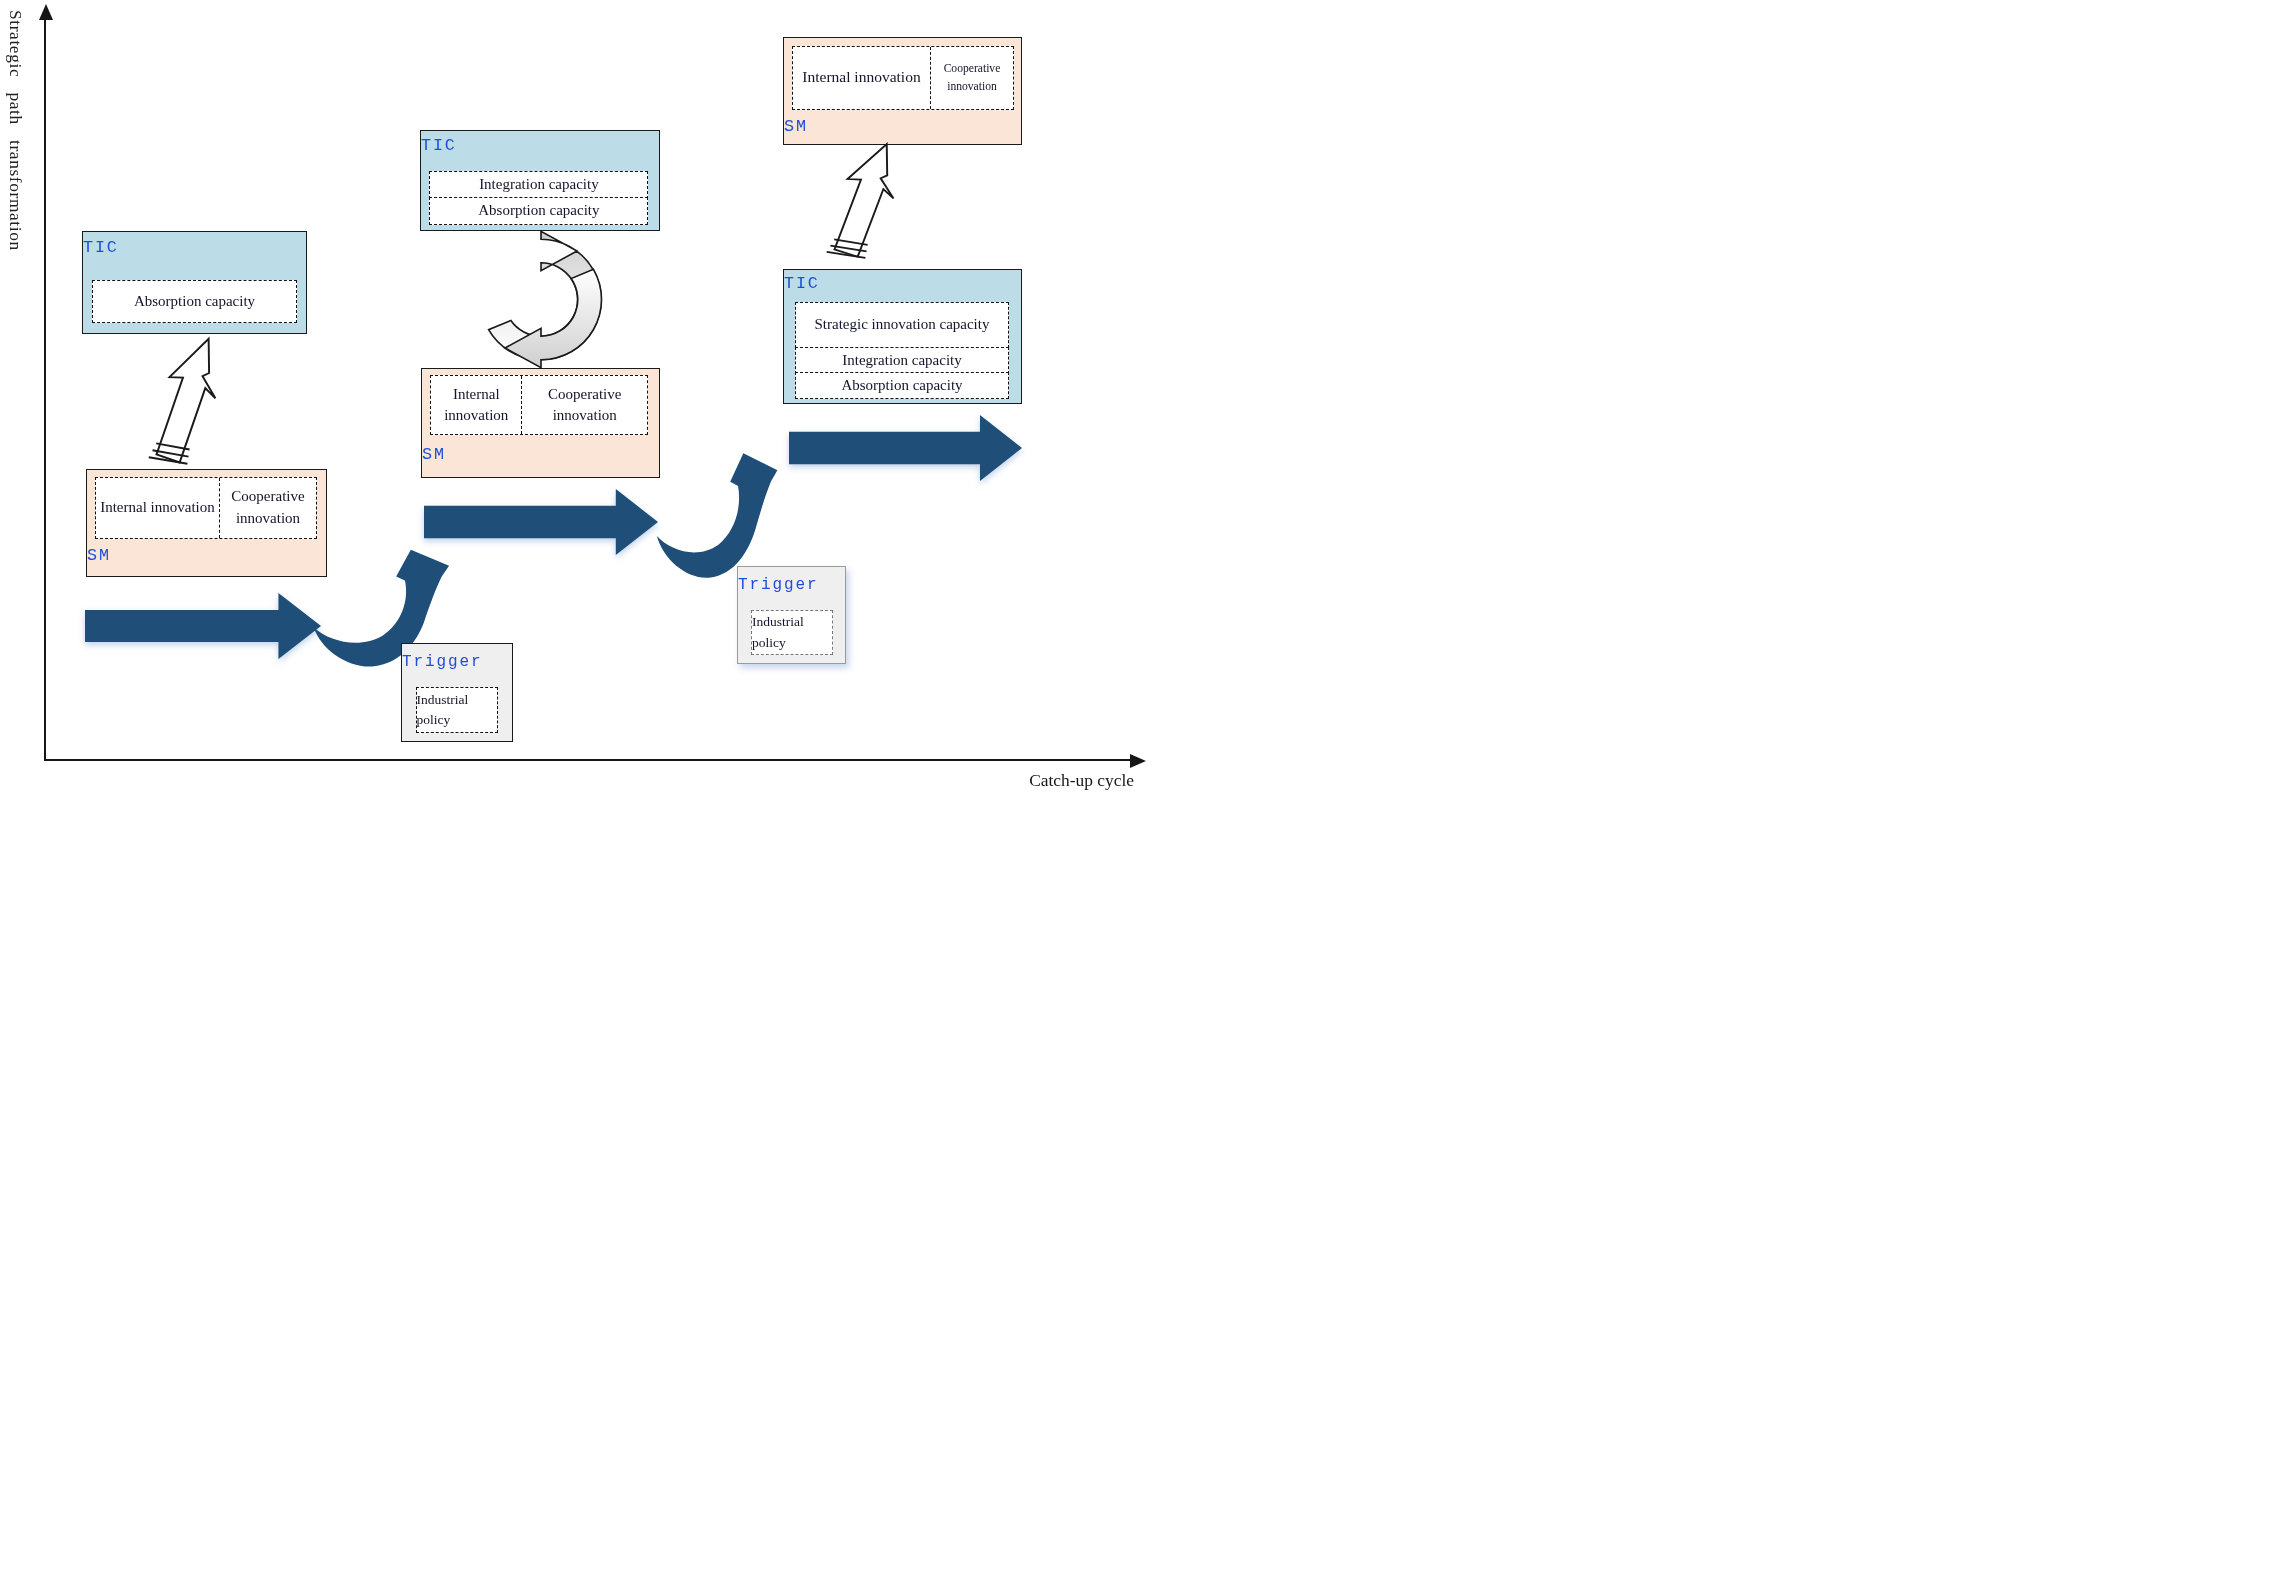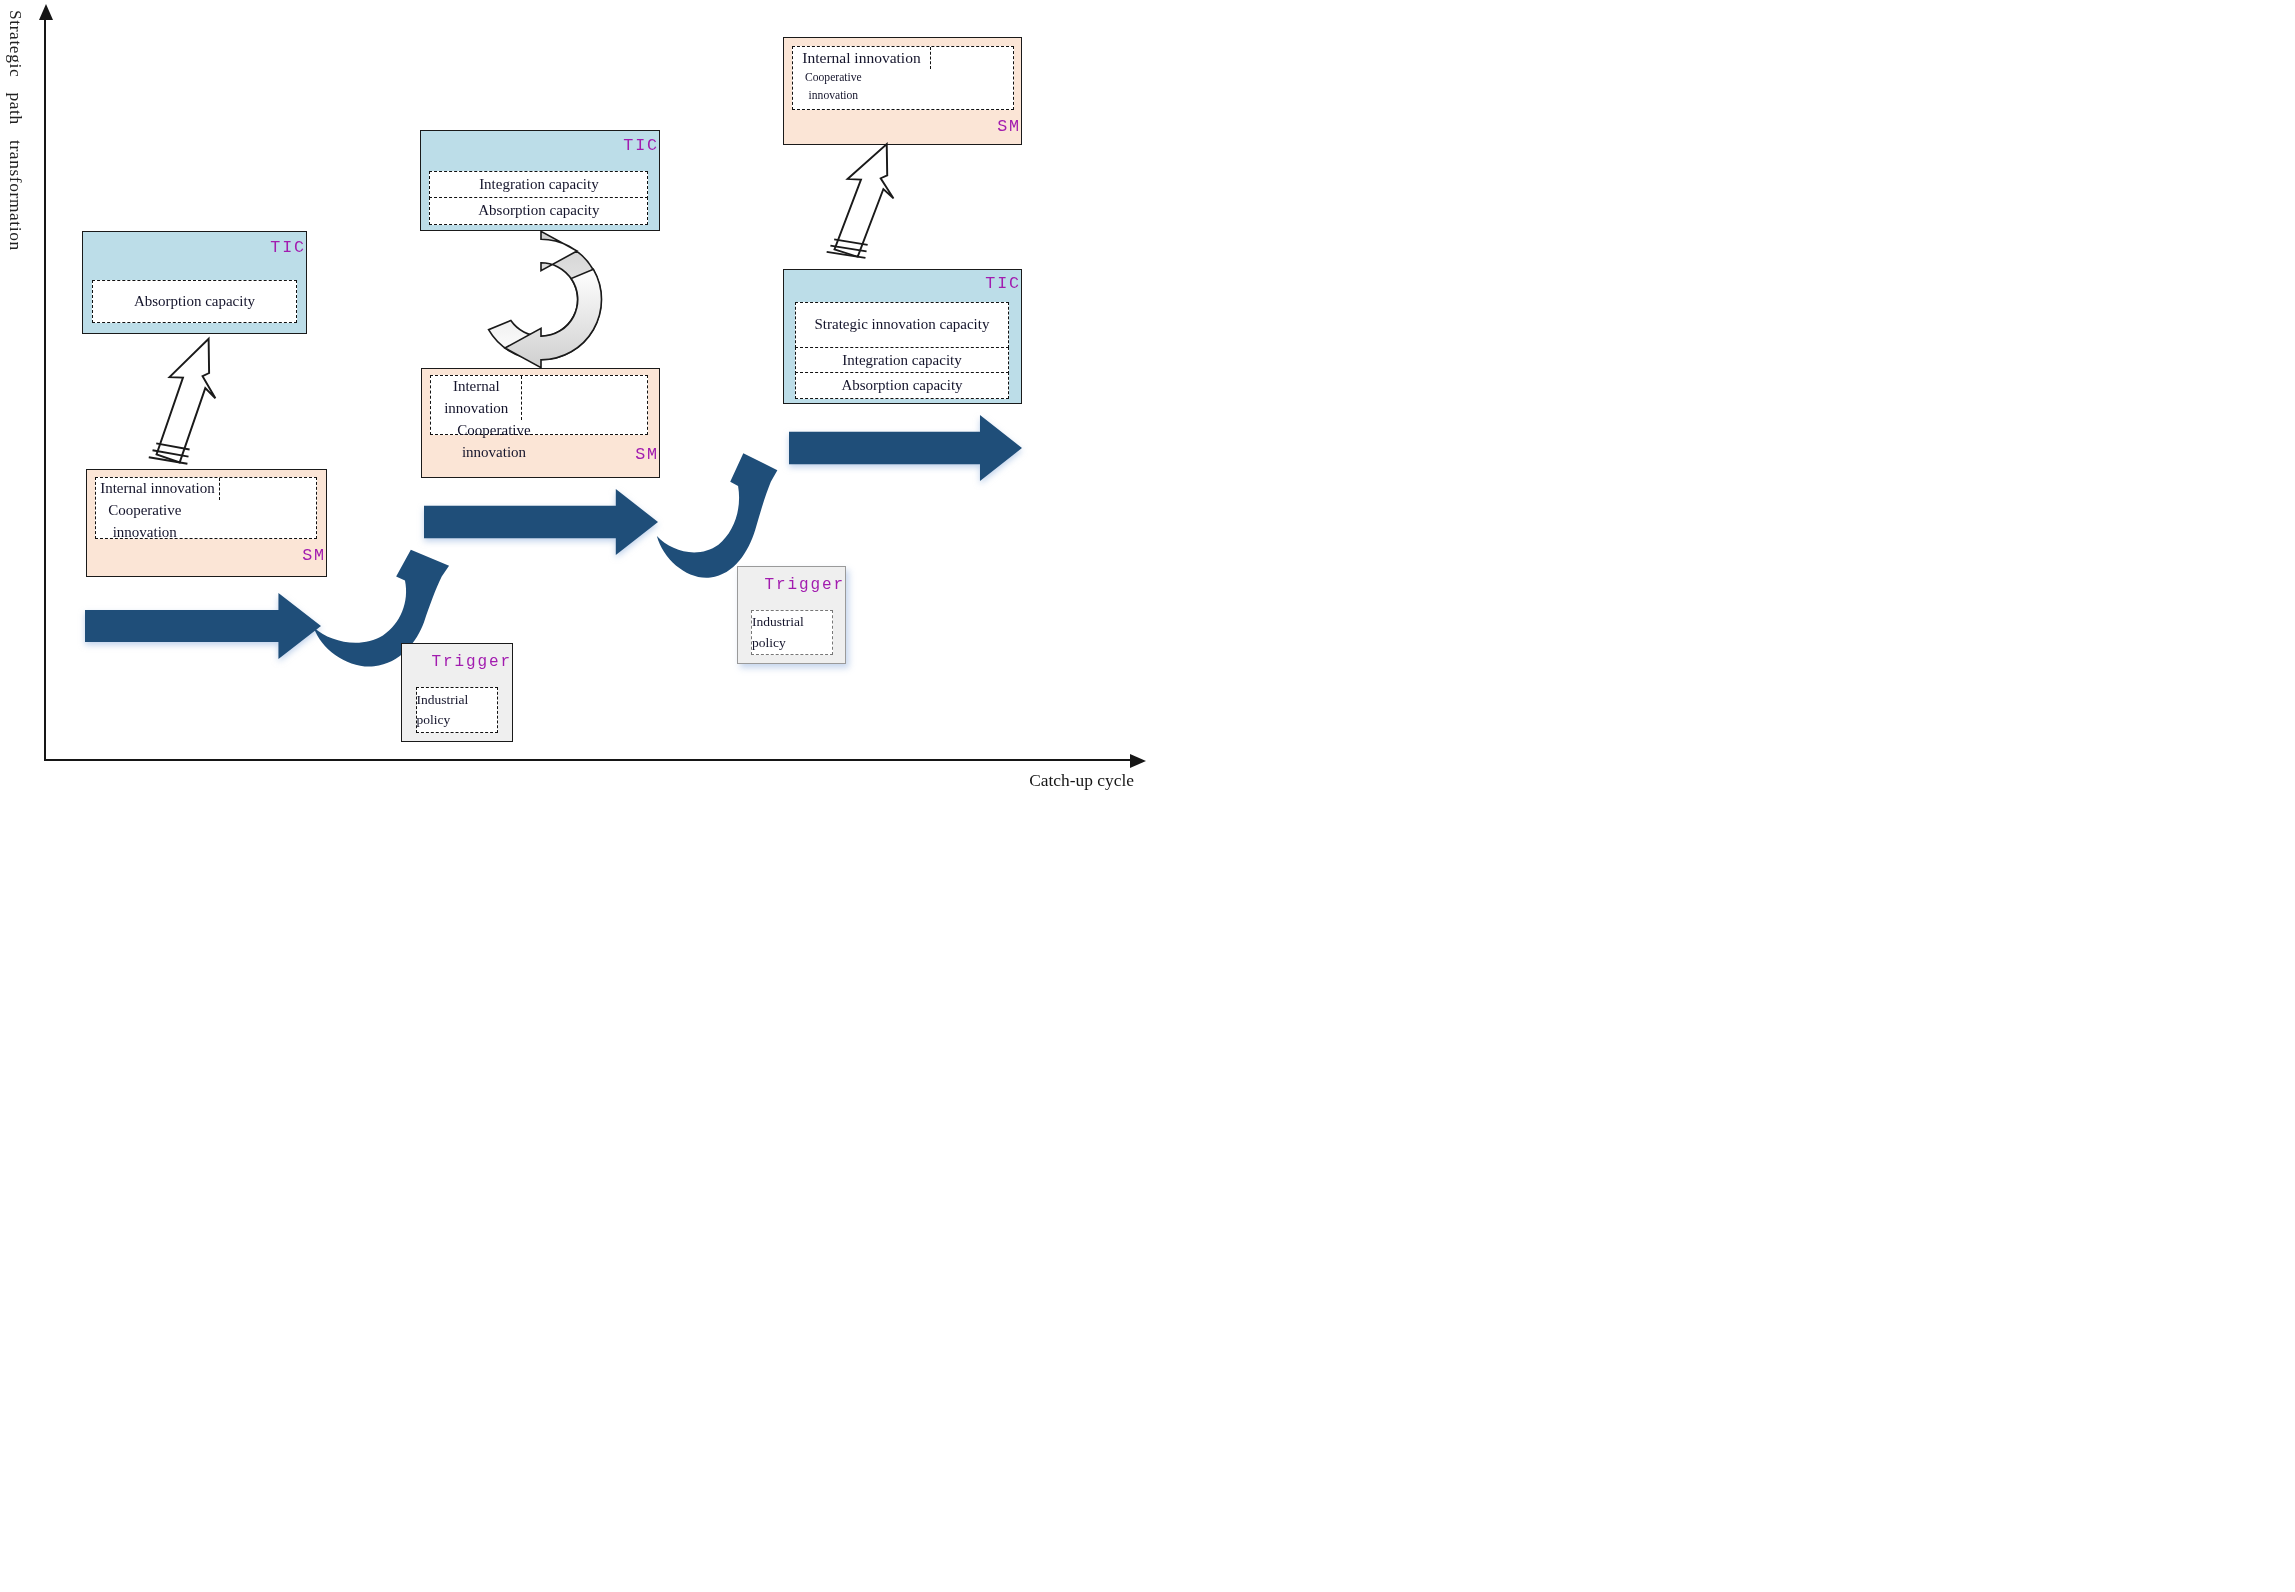--- a/index.html
+++ b/index.html
@@ -13,25 +13,25 @@
   .xaxis-head{width:0;height:0;border-top:7px solid transparent;border-bottom:7px solid transparent;
               border-left:16.7px solid #161616;}
   .y-label{writing-mode:vertical-rl;font-size:17.4px;letter-spacing:0.6px;word-spacing:10.3px;color:#222;}
   .x-label{font-size:17.4px;text-align:right;color:#161616;}
   
   .frame{box-sizing:border-box;border:1.9px solid #1a1a1a;}
   .tic-fill{background:#bcdde8;}
   .sm-fill{background:#fbe5d6;}
   .trigger-fill{background:#efefef;}
   .mono-title{font-family:"Liberation Mono","DejaVu Sans Mono",monospace;font-size:16.7px;
-              letter-spacing:1.9px;text-align:right;color:#a21caf;}
+              letter-spacing:1.9px;text-align:left;color:#1d4ed8;}
   .dashed{box-sizing:border-box;border:1.9px dashed #111;background:#ffffff;}
   .cap-label{font-size:15px;color:#14142b;line-height:1.3;
              display:flex;align-items:center;justify-content:center;}
-  .cells{display:flex;flex-direction:column;}
+  .cells{display:flex;}
   .cell{box-sizing:border-box;display:flex;align-items:center;justify-content:center;
         text-align:center;font-size:15px;line-height:1.45;color:#14142b;}
   .cell-divider{border-right:1.9px dashed #111;}
   .shadowed{box-shadow:3.2px 3.9px 6.4px rgba(130,165,215,.45);}
   .blue-arrow{filter:drop-shadow(0 3.9px 3.2px rgba(130,165,215,.5));}
   svg{display:block;overflow:visible;}
 </style>
 </head>
 <body>
 

